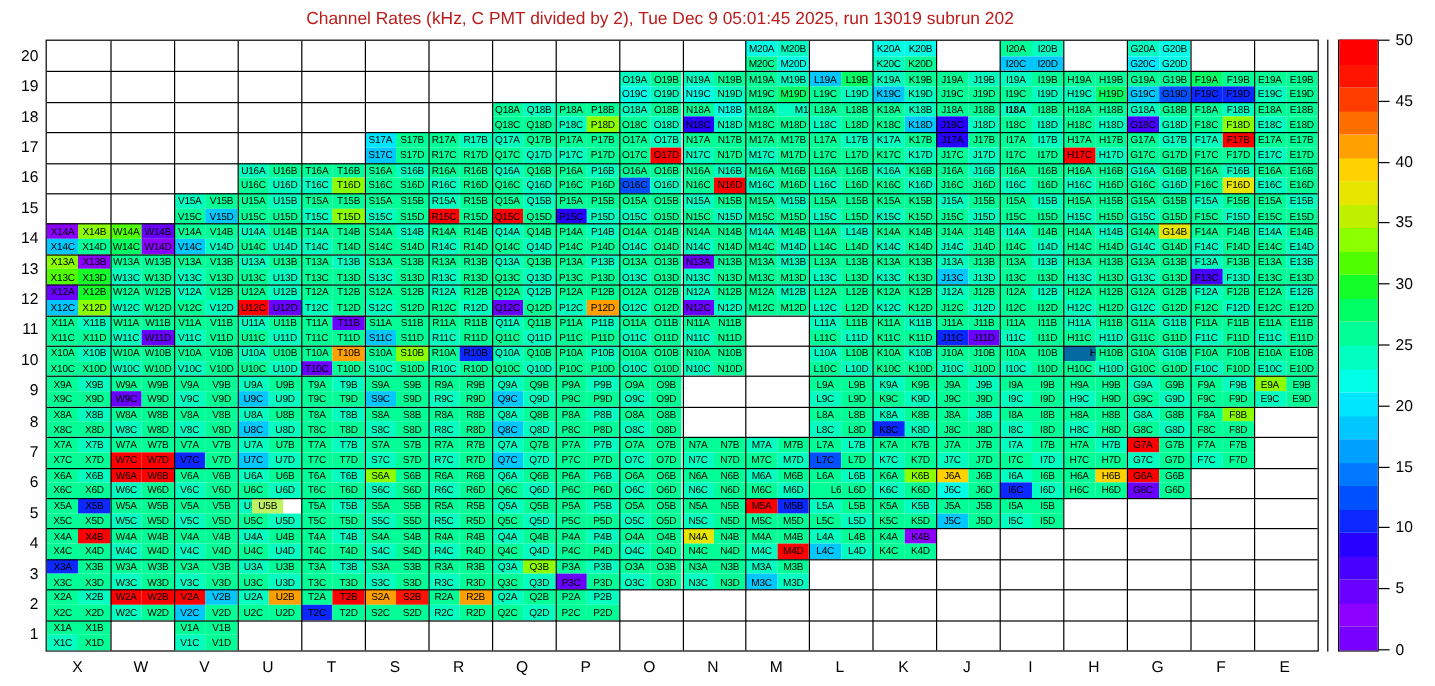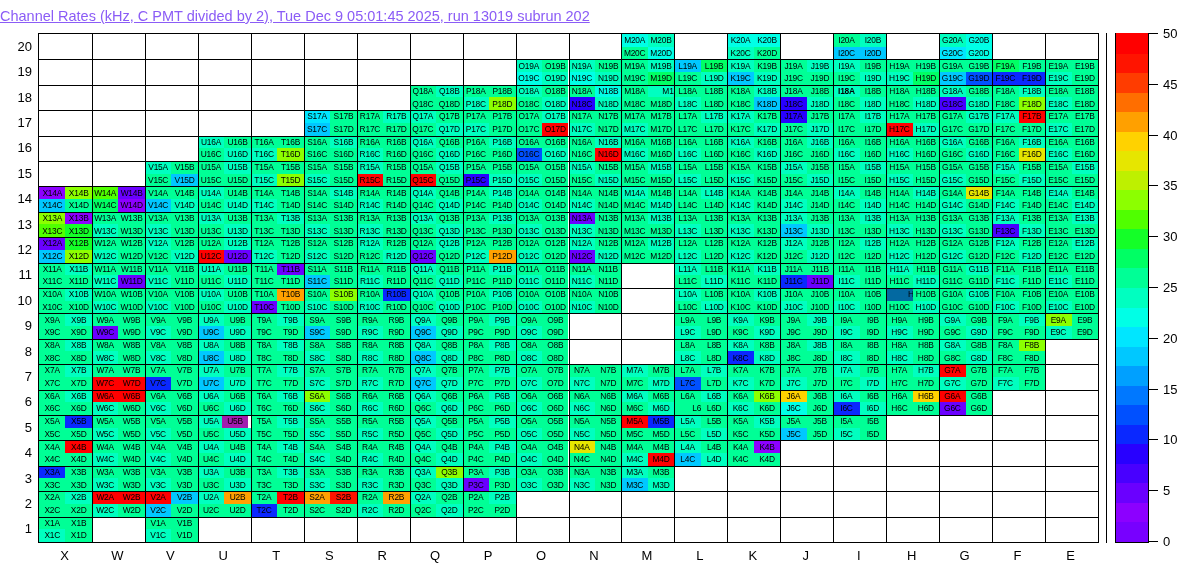--- a/index.html
+++ b/index.html
@@ -3,22 +3,22 @@
 <meta charset="utf-8">
 <title>Channel Rates</title>
 <style>
   html,body{margin:0;padding:0;}
   body{
     width:1196px;height:572px;background:#ffffff;overflow:hidden;
     font-family:"Liberation Sans","DejaVu Sans",sans-serif;
     position:relative;
   }
   #title{
-    position:absolute;left:0;top:8px;width:1100px;
-    font-size:14.5px;color:#8b5cf6;white-space:nowrap;text-decoration:underline;
+    position:absolute;left:0;top:8px;width:1100px;text-align:center;
+    font-size:14.5px;color:#b91c1c;white-space:nowrap;
   }
   
   #frame{
     position:absolute;left:38px;top:33px;width:1061px;height:510px;
     border:1px solid #000;box-sizing:border-box;
   }
   #cells{position:absolute;left:0;top:0;width:100%;height:100%;}
   .cell{position:absolute;box-sizing:border-box;overflow:hidden;}
   .sub{
     position:absolute;box-sizing:border-box;
@@ -1560,21 +1560,21 @@
         <div class="sub" style="left: 26.475px; top: 12.7px; width: 26.475px; height: 12.7px; background: rgb(0, 255, 150);">W5D</div>
       </div>
       <div class="cell" style="left: 105.9px; top: 381px; width: 52.95px; height: 25.4px;">
         <div class="sub" style="left: 0px; top: 0px; width: 26.475px; height: 12.7px; background: rgb(0, 255, 150);">V5A</div>
         <div class="sub" style="left: 26.475px; top: 0px; width: 26.475px; height: 12.7px; background: rgb(0, 255, 150);">V5B</div>
         <div class="sub" style="left: 0px; top: 12.7px; width: 26.475px; height: 12.7px; background: rgb(0, 255, 192);">V5C</div>
         <div class="sub" style="left: 26.475px; top: 12.7px; width: 26.475px; height: 12.7px; background: rgb(0, 255, 150);">V5D</div>
       </div>
       <div class="cell" style="left: 158.85px; top: 381px; width: 52.95px; height: 25.4px;">
         <div class="sub" style="left: 0px; top: 0px; width: 26.475px; height: 12.7px; background: rgb(0, 255, 192);">U5A</div>
-        <div class="sub" style="left: 24px; top: 0px; width: 26.475px; height: 12.7px; background: #a21caf;">U5B</div>
+        <div class="sub" style="left: 12px; top: 0px; width: 26.475px; height: 12.7px; background: #bef264;">U5B</div>
         <div class="sub" style="left: 0px; top: 12.7px; width: 26.475px; height: 12.7px; background: rgb(0, 255, 150);">U5C</div>
         <div class="sub" style="left: 26.475px; top: 12.7px; width: 26.475px; height: 12.7px; background: rgb(0, 255, 192);">U5D</div>
       </div>
       <div class="cell" style="left: 211.8px; top: 381px; width: 52.95px; height: 25.4px;">
         <div class="sub" style="left: 0px; top: 0px; width: 26.475px; height: 12.7px; background: rgb(0, 255, 150);">T5A</div>
         <div class="sub" style="left: 26.475px; top: 0px; width: 26.475px; height: 12.7px; background: rgb(0, 255, 192);">T5B</div>
         <div class="sub" style="left: 0px; top: 12.7px; width: 26.475px; height: 12.7px; background: rgb(0, 255, 150);">T5C</div>
         <div class="sub" style="left: 26.475px; top: 12.7px; width: 26.475px; height: 12.7px; background: rgb(0, 255, 150);">T5D</div>
       </div>
       <div class="cell" style="left: 264.75px; top: 381px; width: 52.95px; height: 25.4px;">

